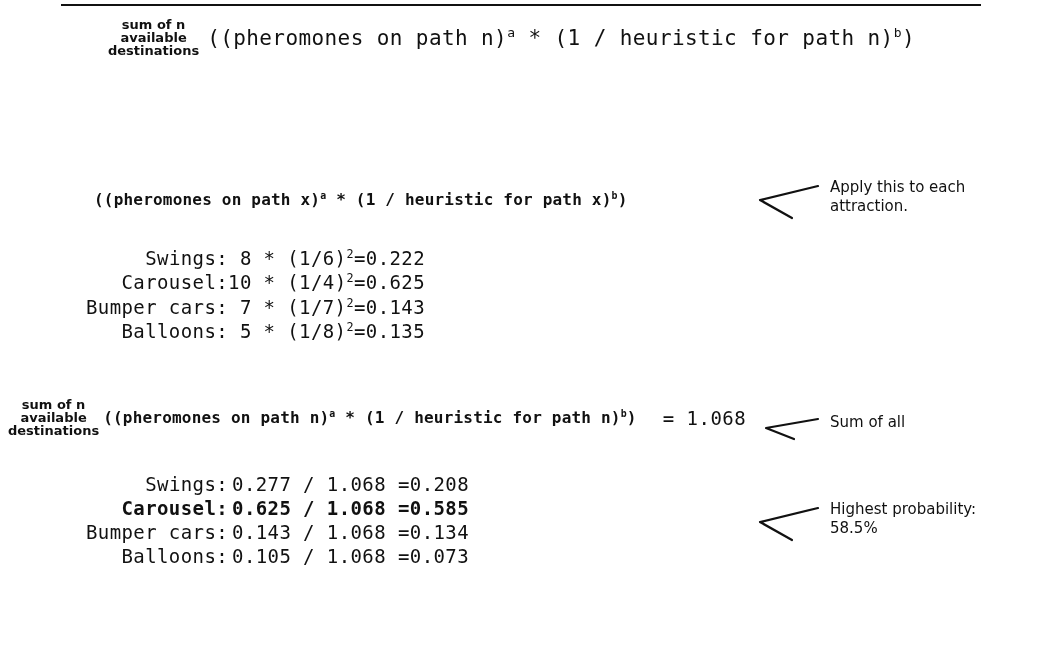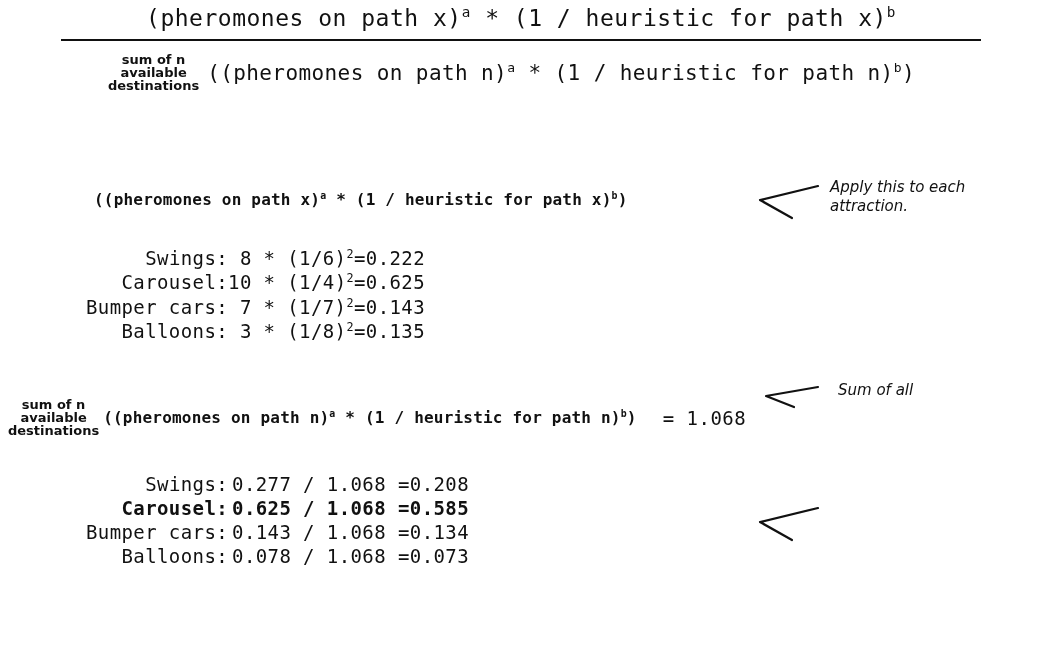--- a/index.html
+++ b/index.html
@@ -71,33 +71,32 @@
     font-weight: bold;
     white-space: nowrap;
     letter-spacing: 0.2px;
     margin-left: 32px;
   }
 
   
   .arrow-note {
     display: flex;
     align-items: flex-start;
-    font-style: italic;
   }
   .arrow-svg { flex: 0 0 auto; margin-top: 2px; }
   .note-text {
     font-family: "DejaVu Sans", sans-serif;
     font-size: 15px;
     line-height: 19px;
     margin-left: 10px;
     white-space: pre-line;
   }
 
   #note-apply { left: 752px; top: 178px; }
-  #note-sum   { left: 760px; top: 381px; gap: 8px; }
+  #note-sum   { left: 760px; top: 413px; }
   #note-high  { left: 752px; top: 500px; }
 
   
   table.calc {
     border-collapse: collapse;
     font-size: 19px;
     letter-spacing: 0.4px;
   }
   table.calc td {
     padding: 1px 0;
@@ -135,23 +134,20 @@
   }
 
   #calc2 td.lbl { padding-right: 2px; }
   #calc2 td.expr { padding-right: 12px; padding-left: 2px; }
 </style>
 </head>
 <body>
 
 <div class="abs" id="formula-block">
 
-  <div id="numerator">
-    <span>(pheromones on path x)</span><sup>a</sup><span> * (1 / heuristic for path x)</span><sup>b</sup>
-  </div>
 
   <div id="fraction-bar"></div>
 
   <div id="denominator-row">
     <span class="sigma-label">
       <span>sum of n</span><br>
       <span>available</span><br>
       <span>destinations</span>
     </span>
     <span id="denominator-expr"><span>((pheromones on path n)</span><sup>a</sup><span> * (1 / heuristic for path n)</span><sup>b</sup><span>)</span></span>
@@ -183,21 +179,21 @@
       <td class="val">0.625</td>
     </tr>
     <tr>
       <td class="lbl">Bumper cars:</td>
       <td class="expr"><span>7 * (1/7)</span><sup>2</sup></td>
       <td class="eq">=</td>
       <td class="val">0.143</td>
     </tr>
     <tr>
       <td class="lbl">Balloons:</td>
-      <td class="expr"><span>3 * (1/8)</span><sup>2</sup></td>
+      <td class="expr"><span>5 * (1/8)</span><sup>2</sup></td>
       <td class="eq">=</td>
       <td class="val">0.135</td>
     </tr>
   </tbody>
 </table>
 
 <div class="abs" id="sum-line">
   <span class="sigma-label">
     <span>sum of n</span><br>
     <span>available</span><br>
@@ -229,24 +225,26 @@
       <td class="val">0.585</td>
     </tr>
     <tr>
       <td class="lbl">Bumper cars:</td>
       <td class="expr">0.143 / 1.068</td>
       <td class="eq">=</td>
       <td class="val">0.134</td>
     </tr>
     <tr>
       <td class="lbl">Balloons:</td>
-      <td class="expr">0.078 / 1.068</td>
+      <td class="expr">0.105 / 1.068</td>
       <td class="eq">=</td>
       <td class="val">0.073</td>
     </tr>
   </tbody>
 </table>
 
 <div class="abs arrow-note" id="note-high">
   <svg class="arrow-svg" width="68" height="42" viewBox="0 0 68 42">
     <path d="M66 6 L8 20 L40 38" fill="none" stroke="#111" stroke-width="2.2" stroke-linecap="round" stroke-linejoin="round"></path>
   </svg>
+  <div class="note-text">Highest probability:
+58.5%</div>
 </div>
 
 </body></html>

